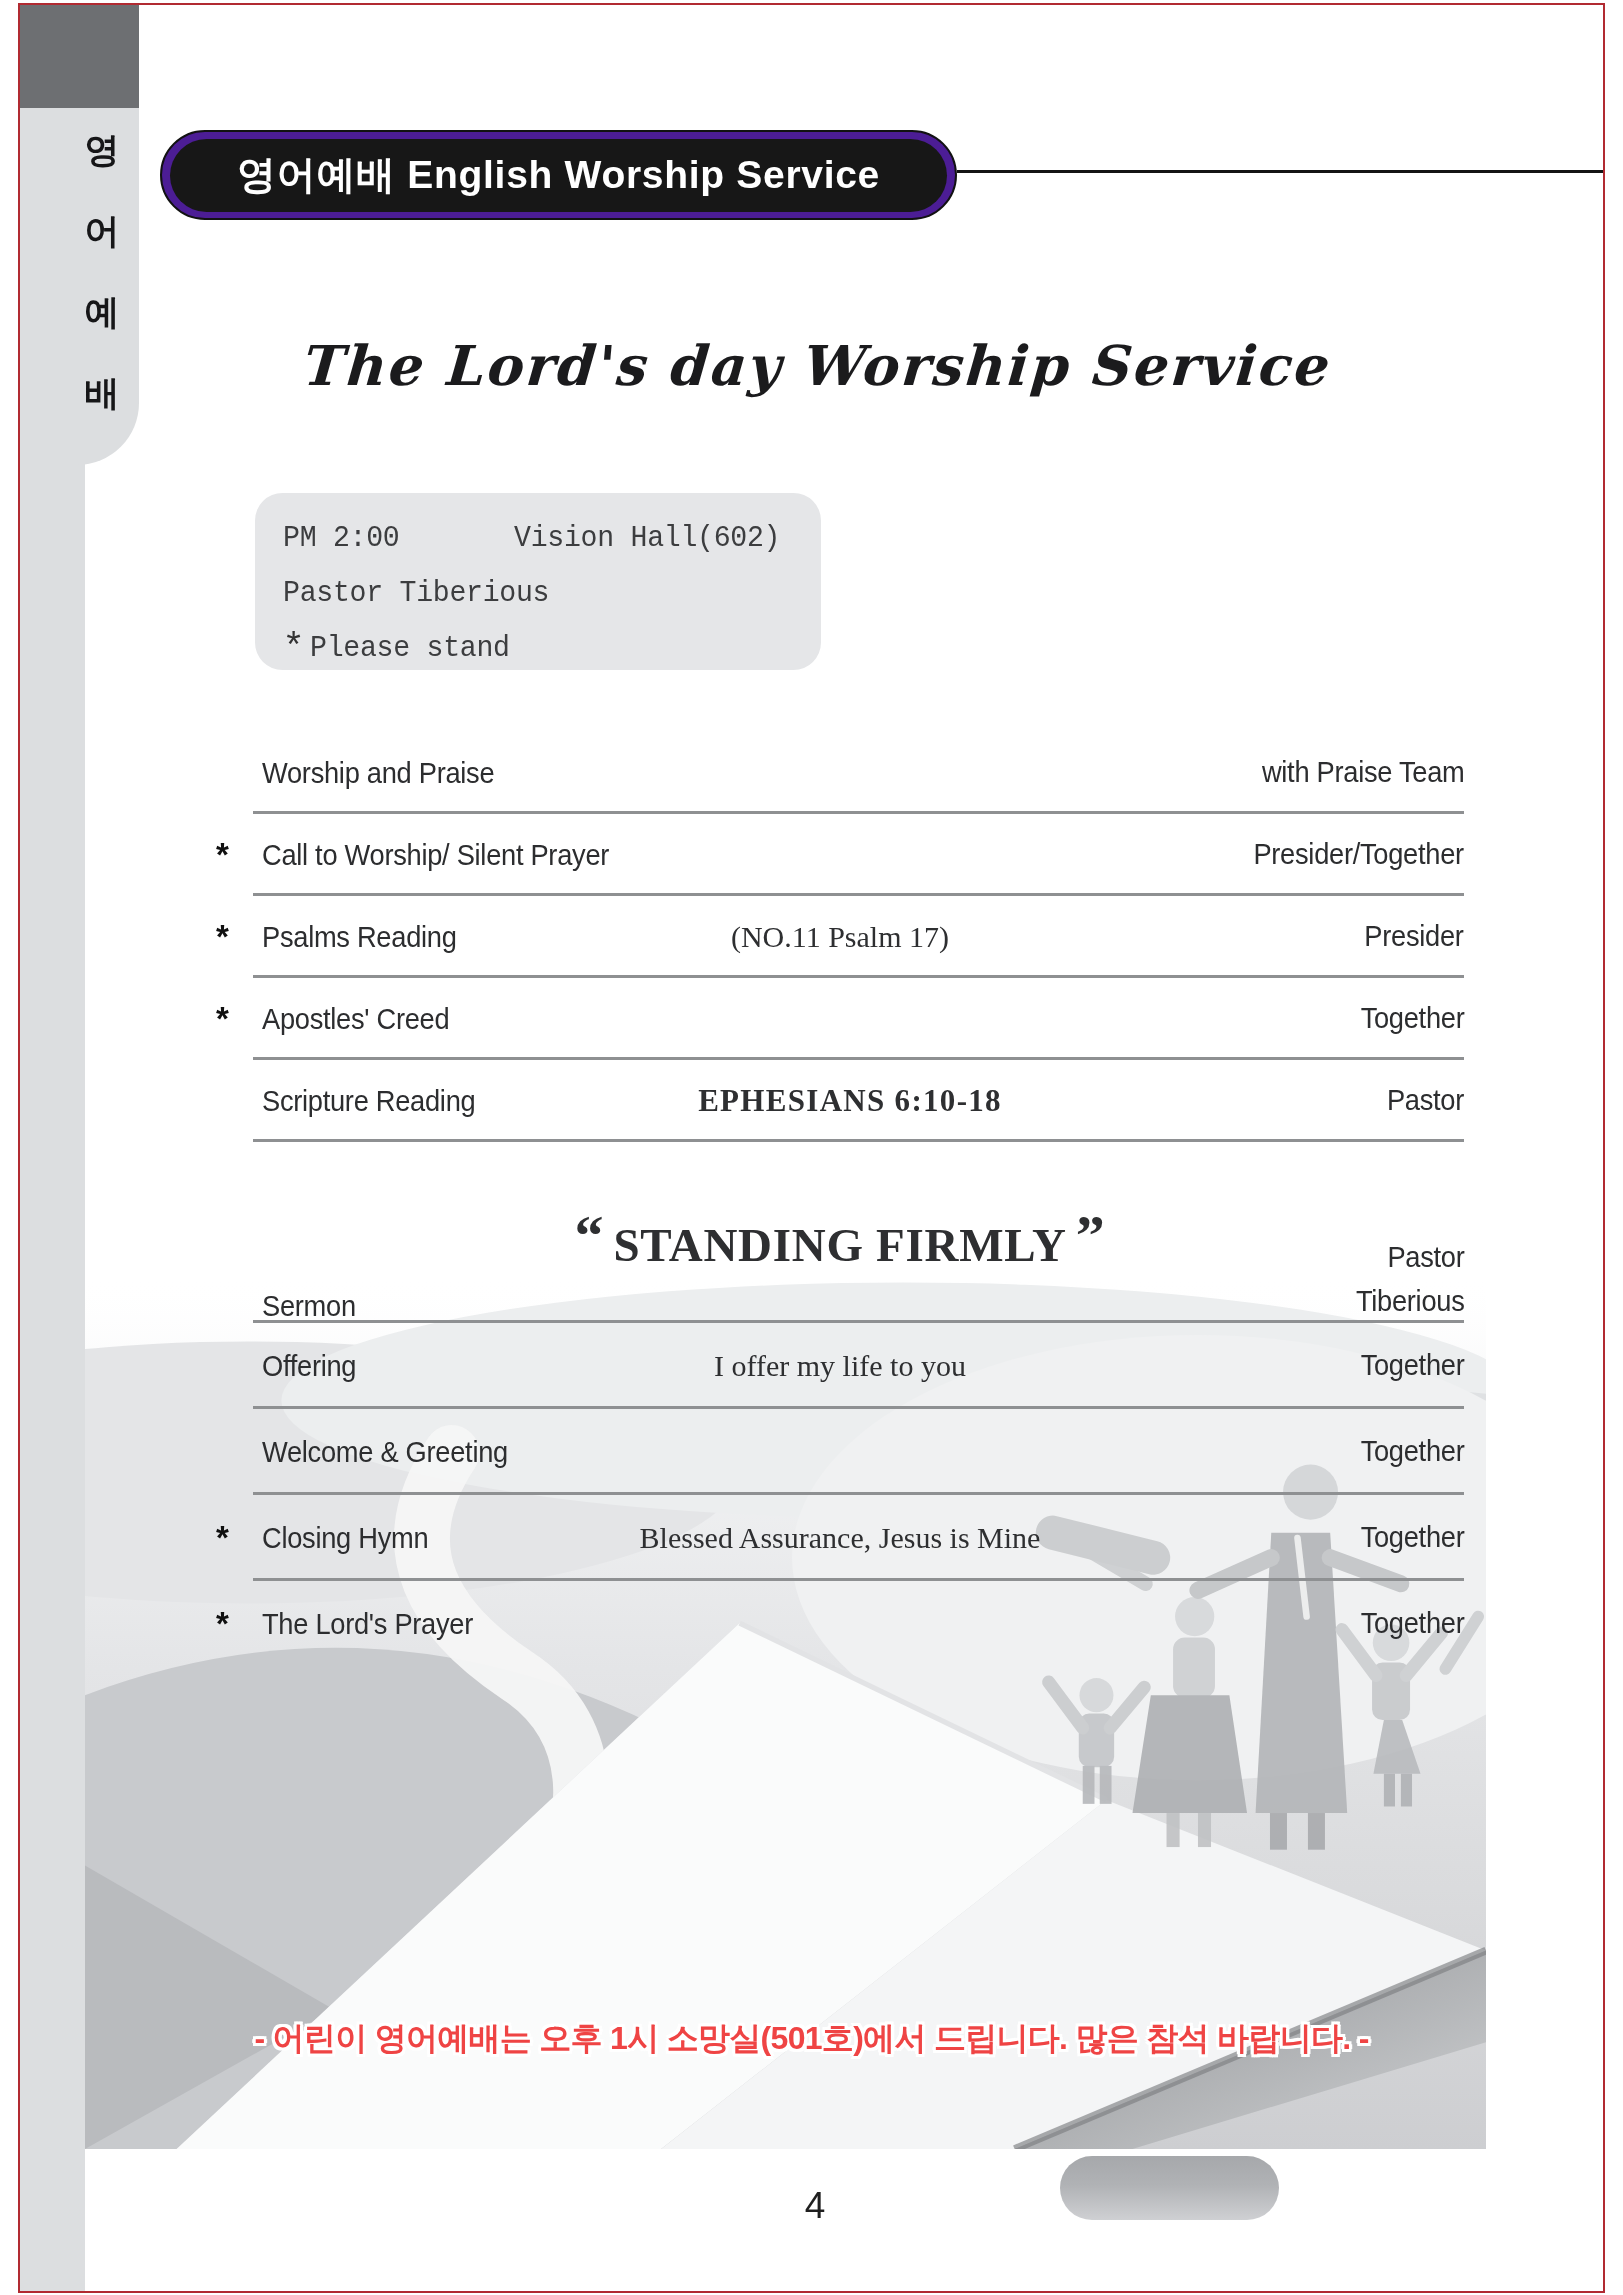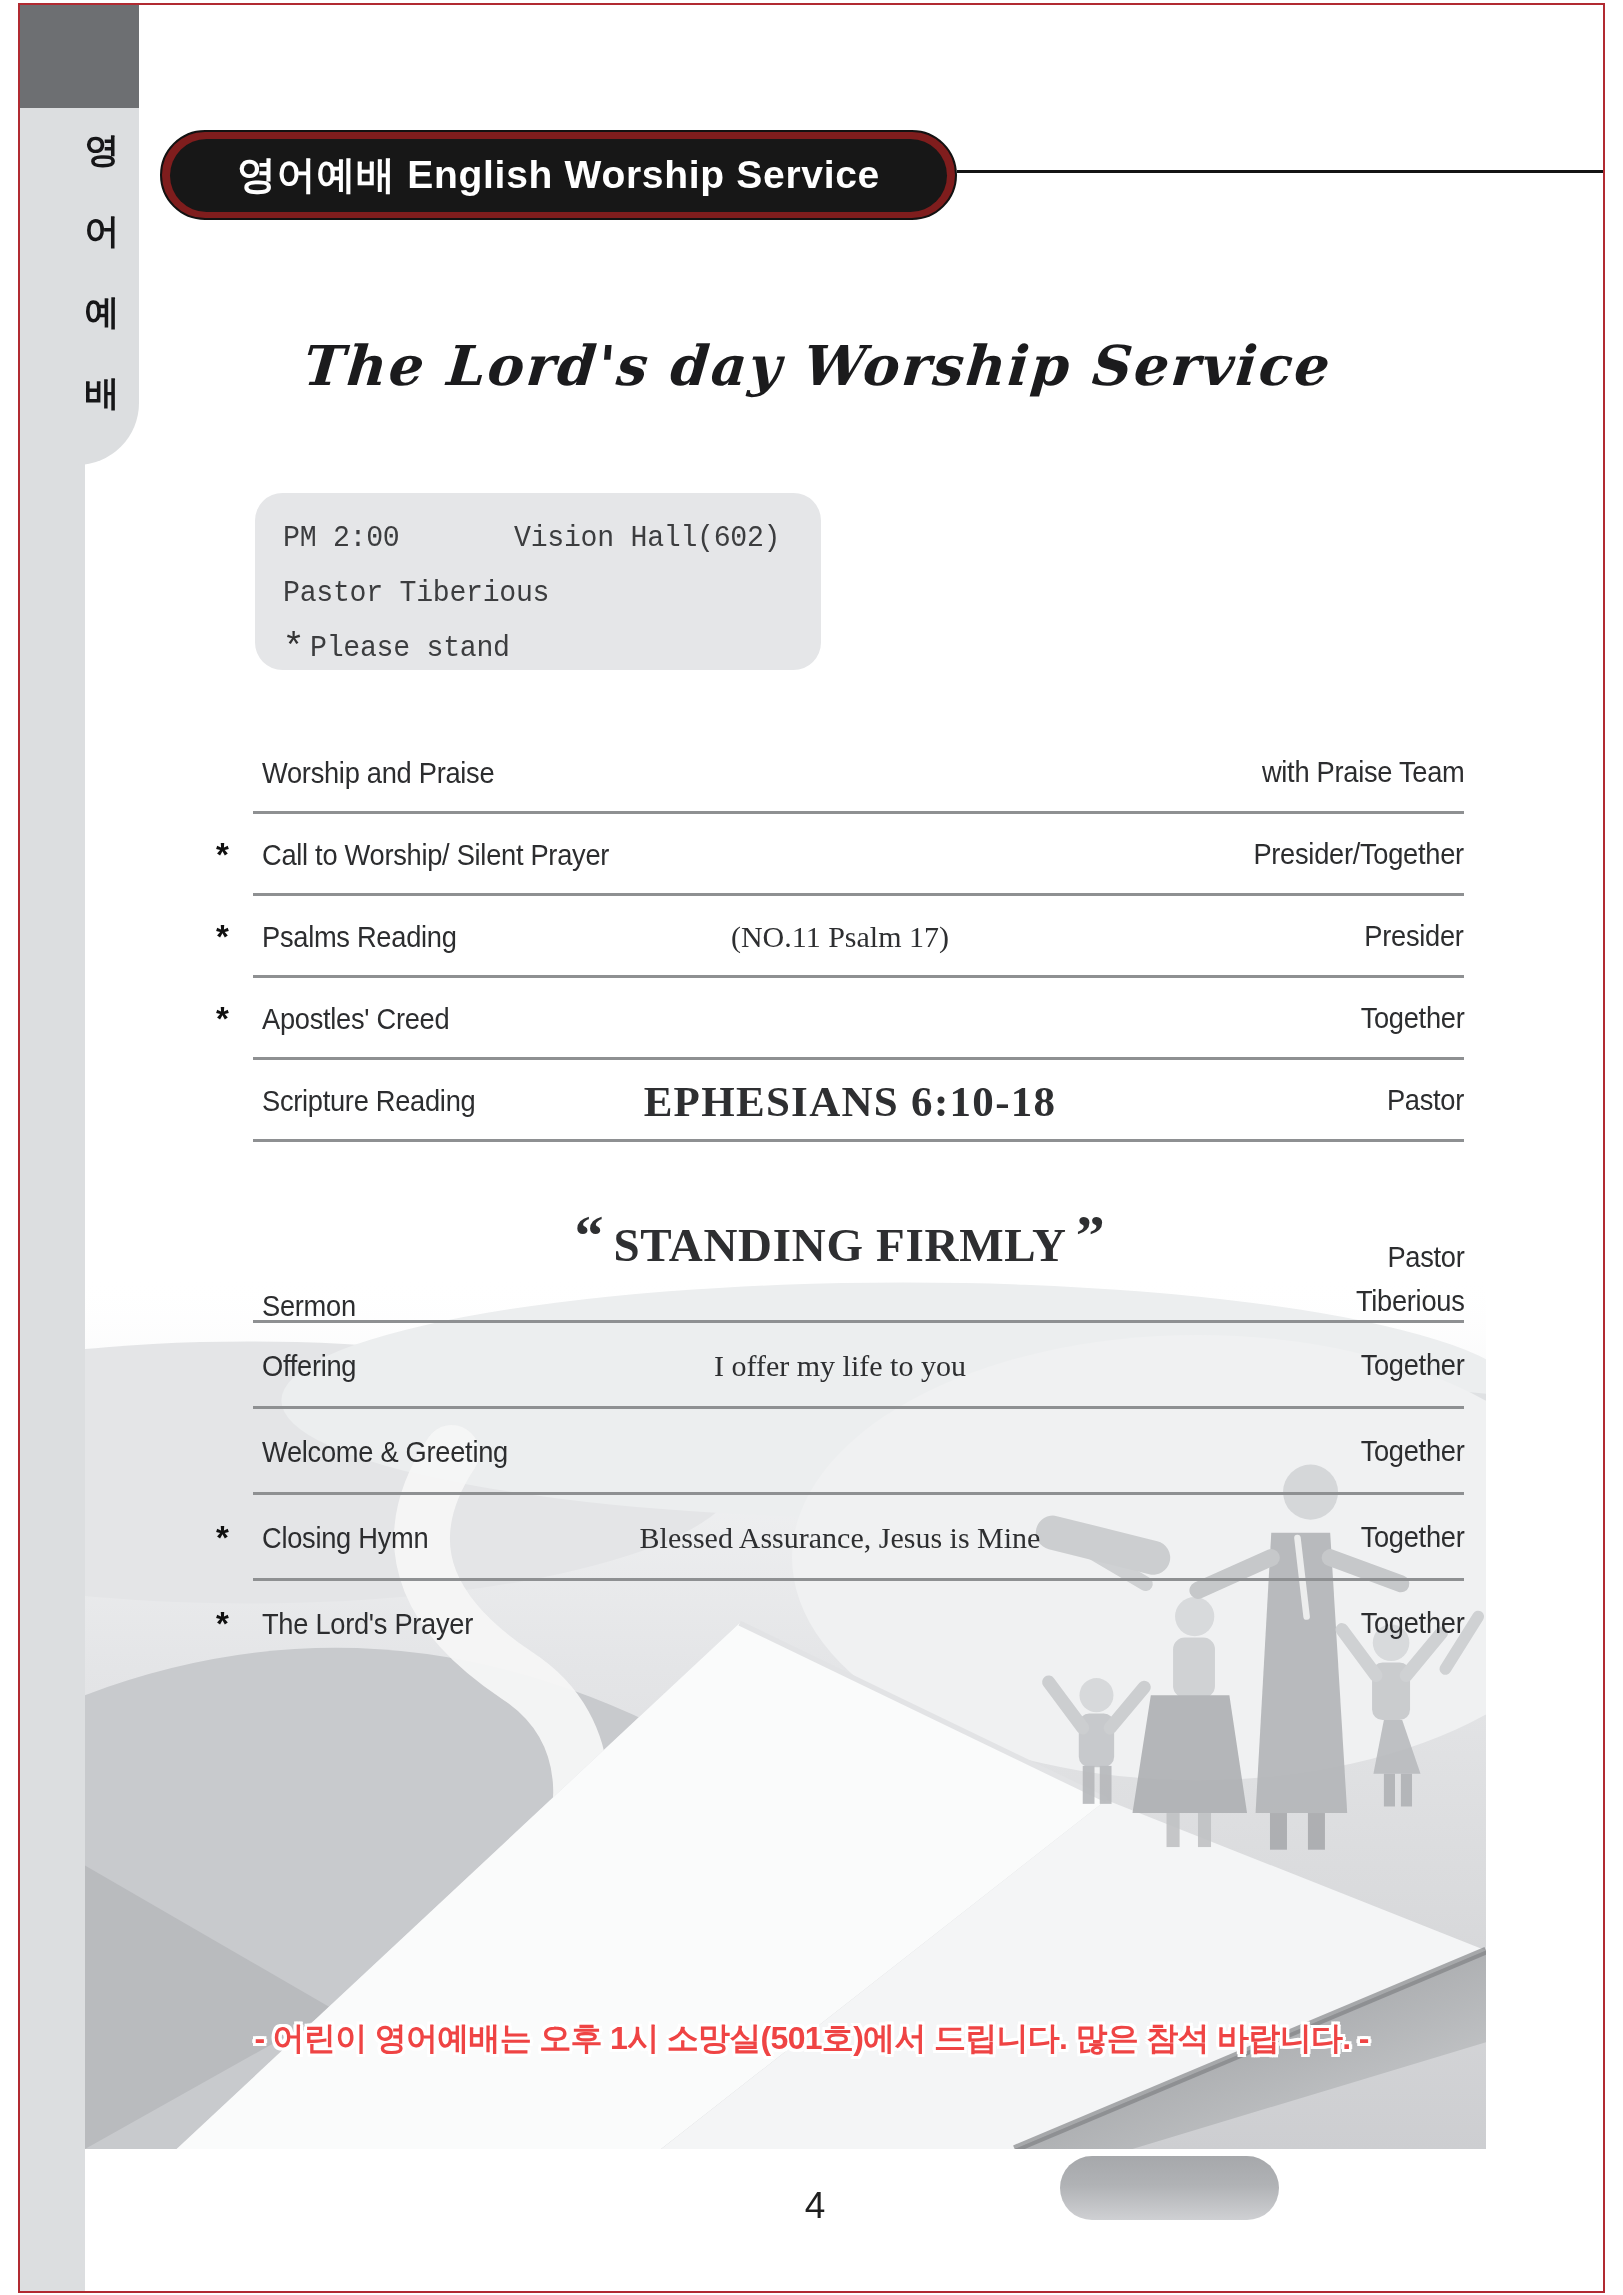--- a/index.html
+++ b/index.html
@@ -13,21 +13,21 @@
   
   .sb-dark{position:absolute;left:20px;top:4.6px;width:119px;height:103px;background:#6d6f72;z-index:1;}
   .sb-wide{position:absolute;left:20px;top:108px;width:119px;height:357px;background:#dcdee0;
            border-bottom-right-radius:62px;z-index:1;}
   .sb-narrow{position:absolute;left:20px;top:393px;width:65px;height:1898px;background:#dcdee0;z-index:0;}
   .side-chars{position:absolute;left:20px;top:110px;width:119px;z-index:2;}
   .side-char{height:81px;display:flex;align-items:center;justify-content:flex-end;
              padding-right:19.6px;font-size:35px;font-weight:700;color:#161618;}
 
   
-  .badge{position:absolute;left:160px;top:130px;width:797px;height:90px;background:#7f1d1d;
+  .badge{position:absolute;left:160px;top:130px;width:797px;height:90px;background:#4c1d95;
          border:2.6px solid #121212;border-radius:46px;box-sizing:border-box;z-index:3;}
   .badge-inner{position:absolute;left:7.9px;top:6.5px;right:7.9px;bottom:6.5px;background:#171717;
          border-radius:38px;display:flex;align-items:center;justify-content:center;}
   .badge-text{color:#ffffff;font-size:39px;font-weight:700;letter-spacing:0.7px;white-space:nowrap;}
   .badge-line{position:absolute;left:957px;top:170px;width:648px;height:3.3px;background:#141414;z-index:2;}
 
   
   .script-title{position:absolute;left:229px;top:333px;width:1178px;text-align:center;
         font-family:"DejaVu Serif","Liberation Serif",serif;font-style:italic;font-weight:600;
         font-size:55px;color:#1b1b1d;transform:skewX(-5deg);letter-spacing:2px;z-index:2;}
@@ -47,21 +47,21 @@
   .row:not(:last-child)::after{content:"";position:absolute;left:37px;right:0;bottom:0;height:2.6px;
         background:#8e9092;}
   .star{width:46px;font-size:33px;font-weight:700;color:#101010;flex:none;}
   .label{white-space:nowrap;}
   .cond{display:inline-block;transform:scaleX(.94);transform-origin:left center;letter-spacing:-0.3px;}
   .cond-r{display:block;transform:scaleX(.94);transform-origin:right center;letter-spacing:-0.3px;line-height:1.5;}
   .leader{margin-left:auto;text-align:right;white-space:nowrap;}
   .center{position:absolute;left:92px;right:92px;text-align:center;
         font-family:"Liberation Serif","DejaVu Serif",serif;color:#2e2f31;}
   .center.serif{font-size:30px;text-align:center;}
-  .center.serif-bold{font-size:43px;font-weight:700;letter-spacing:1.3px;padding-left:20px;}
+  .center.serif-bold{font-size:31px;font-weight:700;letter-spacing:1.3px;padding-left:20px;}
   .row.tall{height:181px;align-items:flex-end;box-sizing:border-box;padding-top:36px;}
   .row.tall .leader{margin-top:15.7px;}
   .row.tall .center{top:76px;font-size:47px;font-weight:600;letter-spacing:0.7px;white-space:nowrap;}
   .q{font-size:58px;font-weight:700;line-height:0;position:relative;top:-6.5px;margin:0 9.2px;}
 
   
   .bg-art{position:absolute;left:85px;top:1276px;width:1401px;height:873px;z-index:0;}
 
   
   .notice{position:absolute;left:98px;width:1427px;top:2017px;text-align:center;z-index:3;

